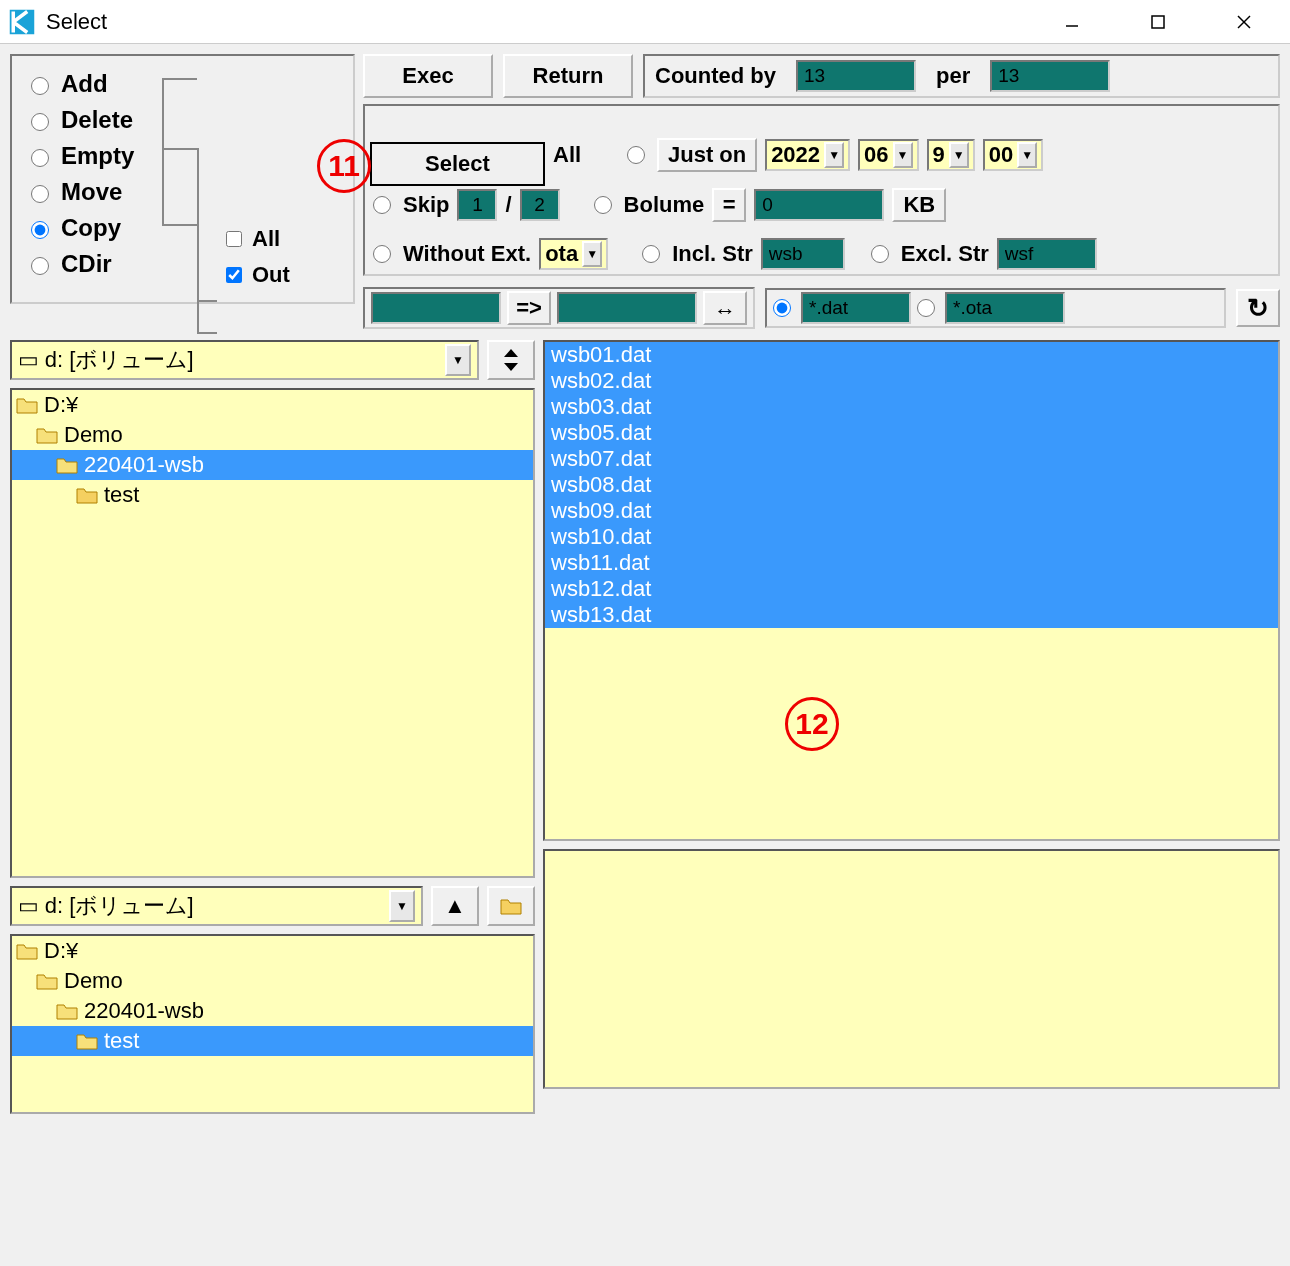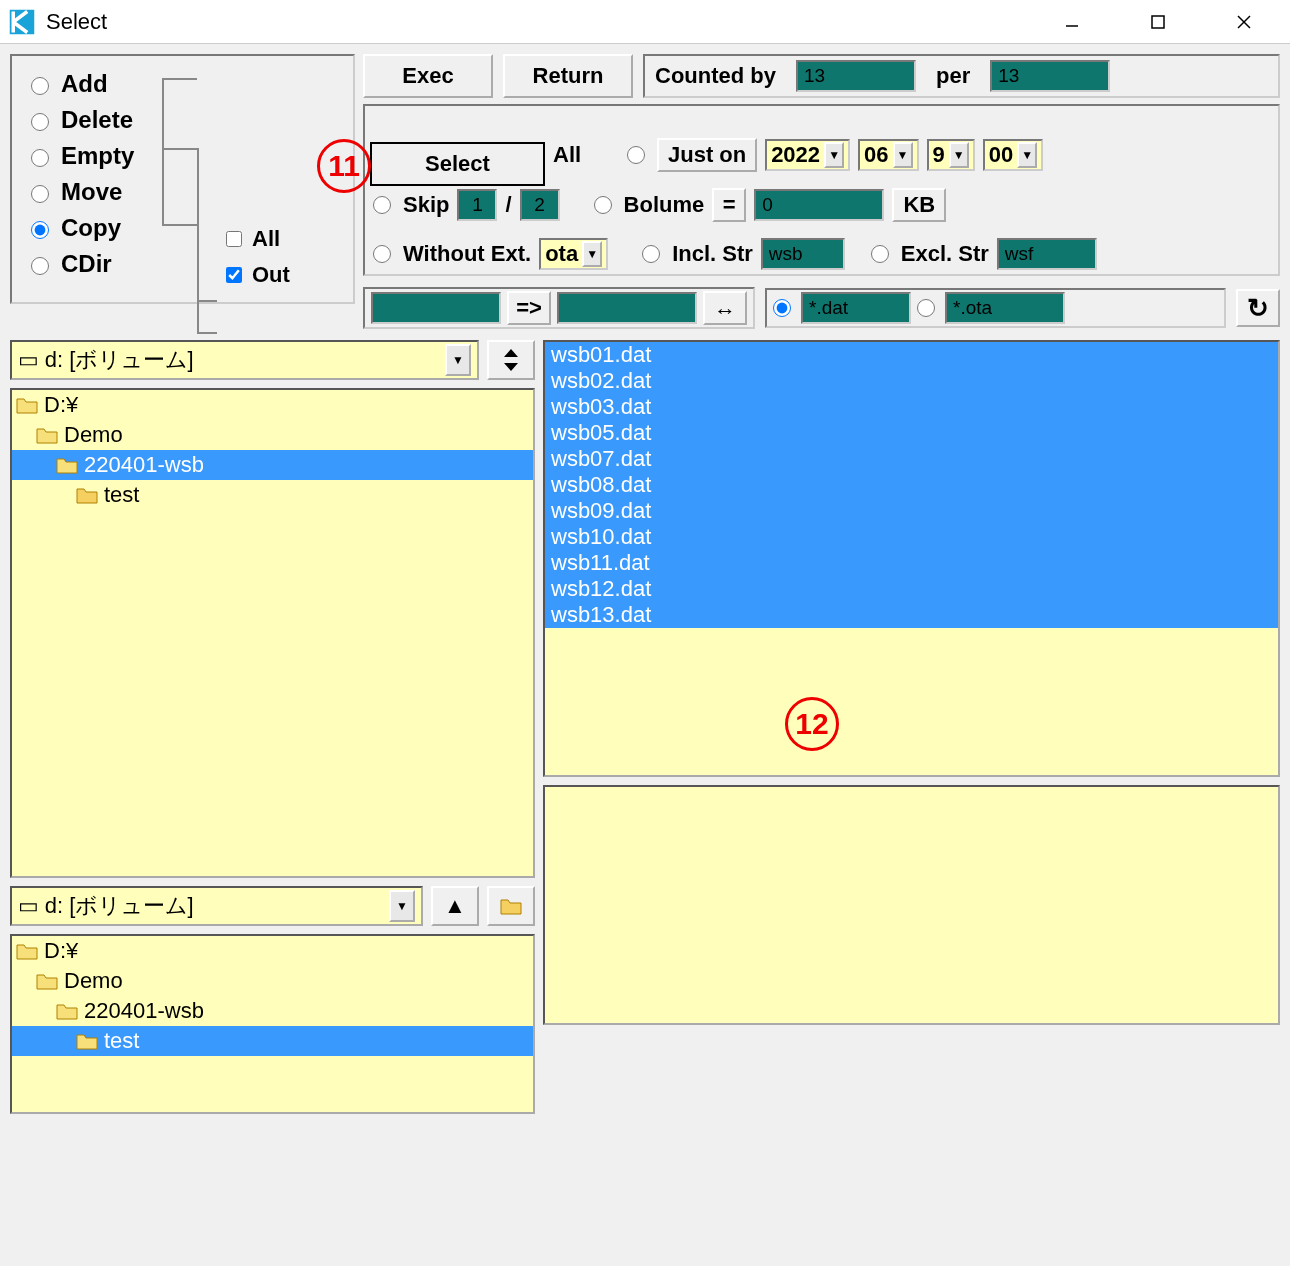--- a/index.html
+++ b/index.html
@@ -201,21 +201,21 @@
     font-size: 22px;
   }
   .tree-box.small { height: 180px;}
   .tree-item { display: flex; align-items: center; height: 30px; padding: 0 2px;}
   .tree-item.sel { background: #3a99fc; color: #fff;}
   .folder-ico { width: 22px; height: 18px; margin-right: 6px; display:inline-block;}
 
   .file-list {
     border: 2px inset #aaa;
     background: #ffffbb;
-    height: 437px;
+    height: 501px;
     font-size: 22px;
     position: relative;
   }
   .file-list .sel-block { background: #3a99fc; color: #fff; padding: 0 6px;}
   .file-list .row { height: 26px; }
   .annot-12 {
     position: absolute;
     left: 240px; top: 355px;
     width: 54px; height: 54px;
     border: 3px solid #e00;

